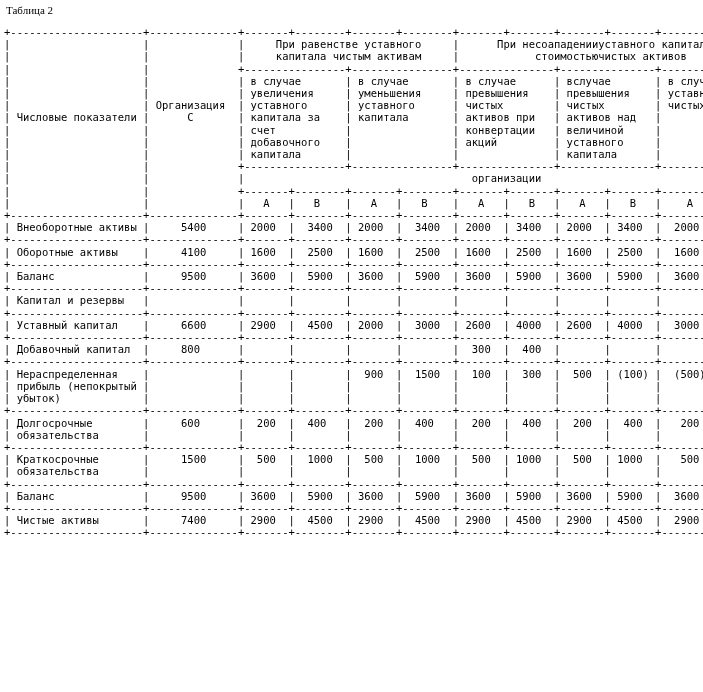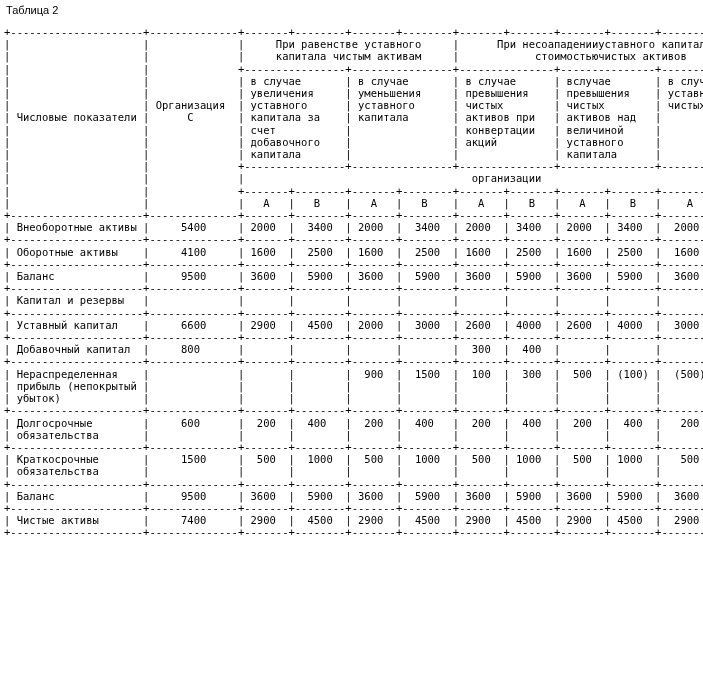--- a/index.html
+++ b/index.html
@@ -18,21 +18,21 @@
   .page {
     position: relative;
     width: 703px;
     height: 692px;
     padding: 0;
   }
   .caption {
     position: absolute;
     left: 6px;
     top: 4px;
-    font-family: Liberation Sans, sans-serif;
+    font-family: Liberation Serif, serif;
     font-size: 11px;
     color: #000000;
   }
   pre.art {
     position: absolute;
     left: 4px;
     top: 26px;
     margin: 0;
     padding: 0;
     font-family: "DejaVu Sans Mono", "Liberation Mono", monospace;

